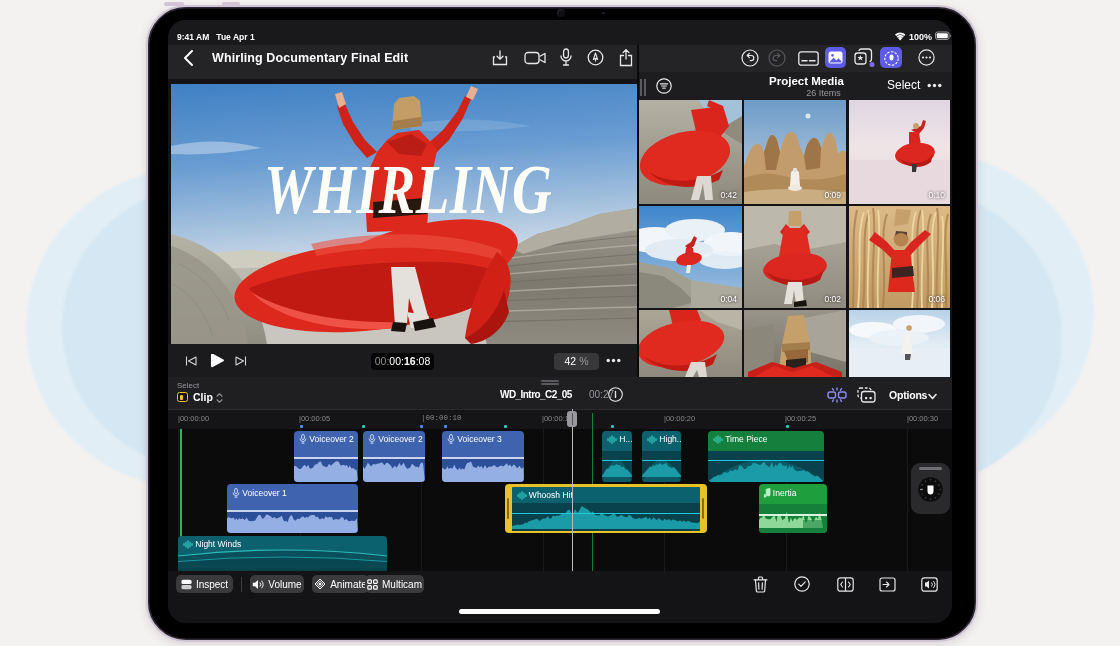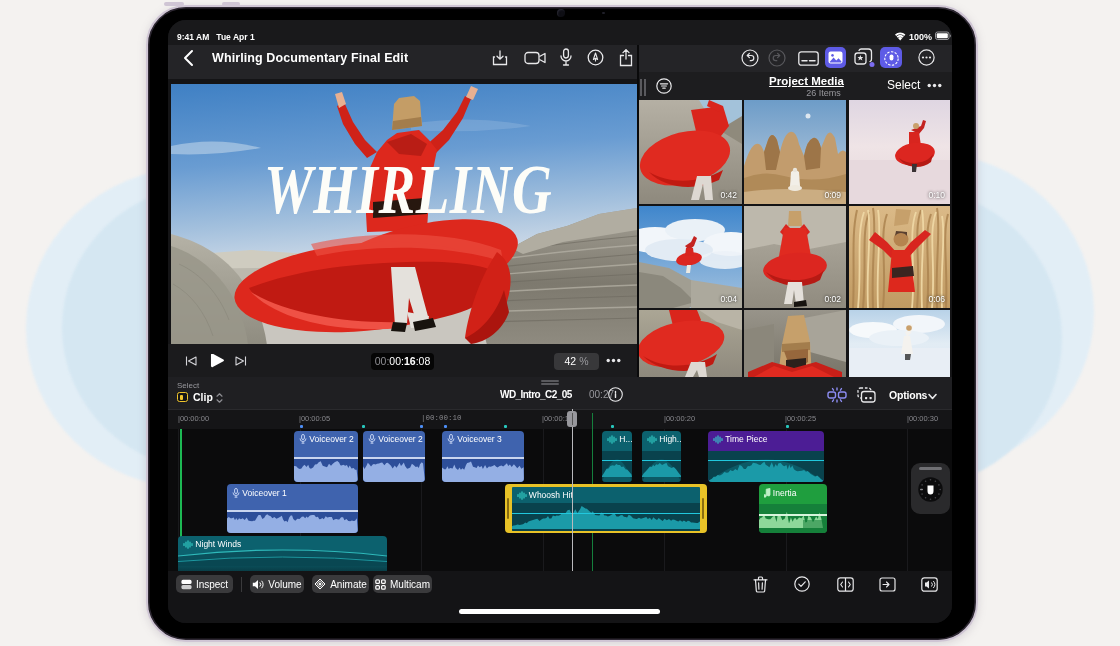--- a/index.html
+++ b/index.html
@@ -244,21 +244,21 @@
     <div class="abs" style="left:471px;top:52px;width:313px;height:28px;background:#1d1d1f;"></div>
     <div id="mediahdr">
       <div class="abs" style="left:472px;top:59px;width:1.5px;height:17px;background:#5a5a5e;"></div>
       <div class="abs" style="left:476px;top:59px;width:1.5px;height:17px;background:#5a5a5e;"></div>
       <svg class="ico" style="left:488px;top:58px;" width="16" height="16" viewBox="0 0 16 16">
         <circle cx="8" cy="8" r="7.2" fill="none" stroke="#e8e8ea" stroke-width="1.2"></circle>
         <g stroke="#e8e8ea" stroke-width="1.2" stroke-linecap="round">
           <path d="M4.4 5.8 h7.2 M5.6 8 h4.8 M6.8 10.2 h2.4"></path>
         </g>
       </svg>
-      <div class="abs" style="left:471px;top:55px;width:335px;text-align:center;font-size:11.5px;font-weight:bold;text-decoration:underline;">Project Media</div>
+      <div class="abs" style="left:471px;top:55px;width:335px;text-align:center;font-size:11.5px;font-weight:bold;">Project Media</div>
       <div class="abs" style="left:471px;top:68px;width:313px;text-align:center;font-size:9px;color:#98989d;margin-left:28px;">26 Items</div>
       <div class="abs" style="left:719px;top:58px;font-size:12px;">Select</div>
       <svg class="ico" style="left:759px;top:63px;" width="15" height="5" viewBox="0 0 15 5">
         <g fill="#e8e8ea">
           <circle cx="2.2" cy="2.5" r="1.7"></circle>
           <circle cx="7.5" cy="2.5" r="1.7"></circle>
           <circle cx="12.8" cy="2.5" r="1.7"></circle>
         </g>
       </svg>
     </div>
@@ -582,21 +582,21 @@
         <div style="position:absolute;left:0;top:29px;width:39px;height:1.5px;background:#21c8de;z-index:3;"></div>
         <svg style="position:absolute;left:0;top:30px;" width="39" height="21" viewBox="0 0 39 21">
           <polygon points="0,16 0,15.1 1.8,12.3 3.6,10.6 5.8,8.1 7.9,5.5 9.8,5.9 11.2,4.1 12.6,5.2 14.1,3.2 15.9,3.7 17.8,1.9 20.1,3.9 22.4,2.7 24.5,2.0 26.0,5.2 27.8,5.9 29.5,7.0 31.8,5.9 34.0,8.2 35.8,10.8 37.5,12.9 39.0,14.7 39,16" fill="#1b9aa8"></polygon>
         </svg>
         <div class="cliptitle"><svg width="10" height="9" viewBox="0 0 10 9" style="vertical-align:-1.5px">
             <g stroke="#35d6cc" stroke-width="1.1" stroke-linecap="round">
               <path d="M1 3.5 v2 M3 2 v5 M5 0.8 v7.4 M7 2 v5 M9 3.5 v2"></path>
             </g>
           </svg> High...</div>
       </div>
-      <div class="clip" style="left:540px;top:410.5px;width:116px;height:51px;background:#4c1d95;">
+      <div class="clip" style="left:540px;top:410.5px;width:116px;height:51px;background:#15803d;">
         <div style="position:absolute;left:0;top:20px;width:116px;height:31px;background:#09424d;"></div>
         <svg style="position:absolute;left:0;top:20px;" width="116" height="31" viewBox="0 0 116 31">
           <path d="M0 31 Q 58.0 -13.950000000000001 116 31 Z" fill="#0c5a66"></path>
         </svg>
         <div style="position:absolute;left:0;top:29px;width:116px;height:1.5px;background:#21c8de;z-index:3;"></div>
         <svg style="position:absolute;left:0;top:30px;" width="116" height="21" viewBox="0 0 116 21">
           <polygon points="0,22 0,20.3 1.7,18.9 3.9,17.7 5.7,15.8 7.7,15.8 9.7,14.0 11.9,14.5 14.2,13.2 16.4,11.1 18.7,11.7 20.3,11.6 22.5,9.0 24.0,10.1 25.4,9.7 27.3,8.1 29.4,9.4 31.6,4.1 33.7,4.9 35.9,8.1 37.8,7.9 39.9,4.9 41.3,5.2 43.5,4.3 44.9,1.7 46.3,2.1 48.6,2.5 51.0,3.7 52.5,4.0 54.6,2.0 56.4,0.8 57.7,3.7 59.0,4.6 61.4,6.2 63.8,1.2 65.9,6.8 67.7,2.9 69.1,5.5 70.5,2.2 72.8,2.0 74.9,4.5 76.3,5.2 78.4,4.0 79.8,8.5 81.2,3.6 82.6,6.9 84.4,4.6 85.9,8.3 88.0,9.7 89.5,10.3 91.8,9.9 93.7,9.7 96.1,9.0 98.0,10.7 99.6,9.9 101.0,11.3 102.7,13.1 104.5,14.1 106.4,15.2 107.7,15.6 109.1,14.5 111.0,16.0 113.2,18.2 115.5,19.8 116,22" fill="#1b9aa8"></polygon>
         </svg>
         <div class="cliptitle"><svg width="10" height="9" viewBox="0 0 10 9" style="vertical-align:-1.5px">
             <g stroke="#35d6cc" stroke-width="1.1" stroke-linecap="round">
@@ -707,21 +707,21 @@
         Volume</div>
       <div class="btn" style="left:144px;top:555px;width:57px;">
         <svg width="12" height="12" viewBox="0 0 12 12">
           <g fill="none" stroke="#fff" stroke-width="1">
             <path d="M6 1 L11 6 L6 11 L1 6 Z"></path>
             <path d="M6 2.8 L9.2 6 L6 9.2 L2.8 6 Z" opacity="0.8"></path>
             <circle cx="6" cy="6" r="1" fill="#fff"></circle>
           </g>
         </svg>
         Animate</div>
-      <div class="btn" style="left:205px;top:555px;width:59px;">
+      <div class="btn" style="left:197px;top:555px;width:59px;">
         <svg width="11" height="11" viewBox="0 0 11 11">
           <g fill="none" stroke="#fff" stroke-width="1.2">
             <rect x="0.8" y="0.8" width="3.6" height="3.6" rx="1"></rect>
             <rect x="6.6" y="0.8" width="3.6" height="3.6" rx="1"></rect>
             <rect x="0.8" y="6.6" width="3.6" height="3.6" rx="1"></rect>
             <rect x="6.6" y="6.6" width="3.6" height="3.6" rx="1"></rect>
           </g>
         </svg>
         Multicam</div>
       <svg class="ico" style="left:585px;top:556px;" width="15" height="17" viewBox="0 0 15 17">

